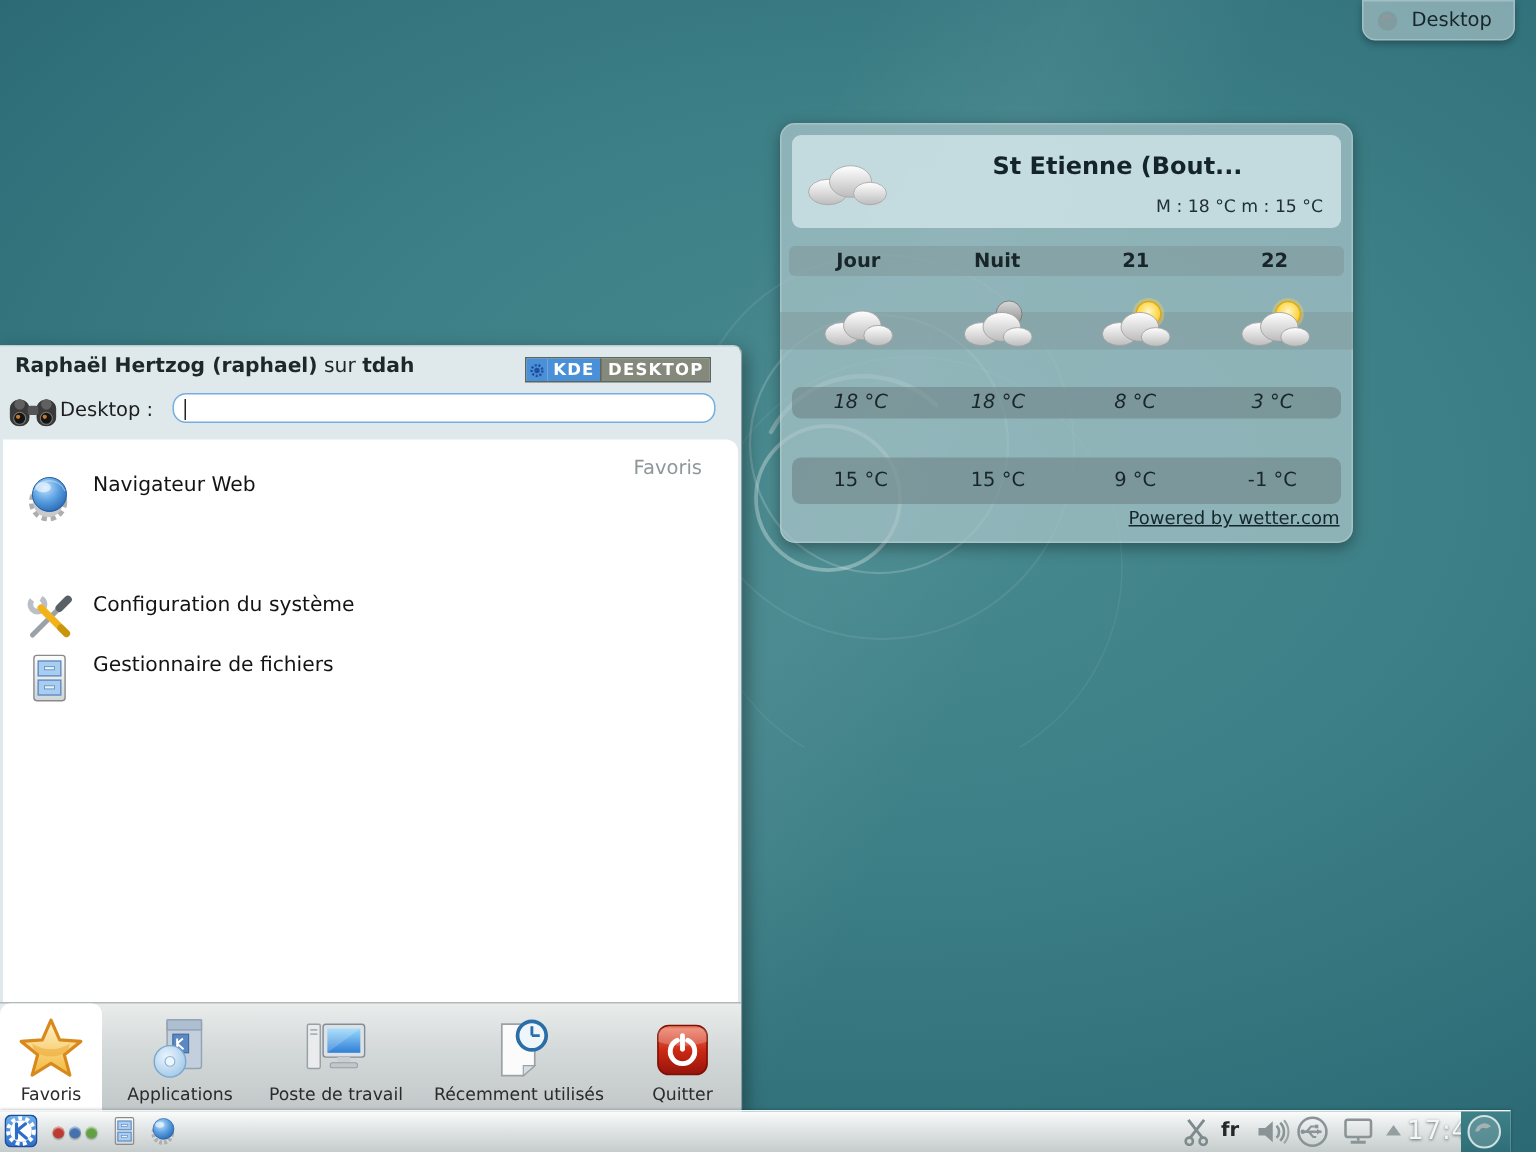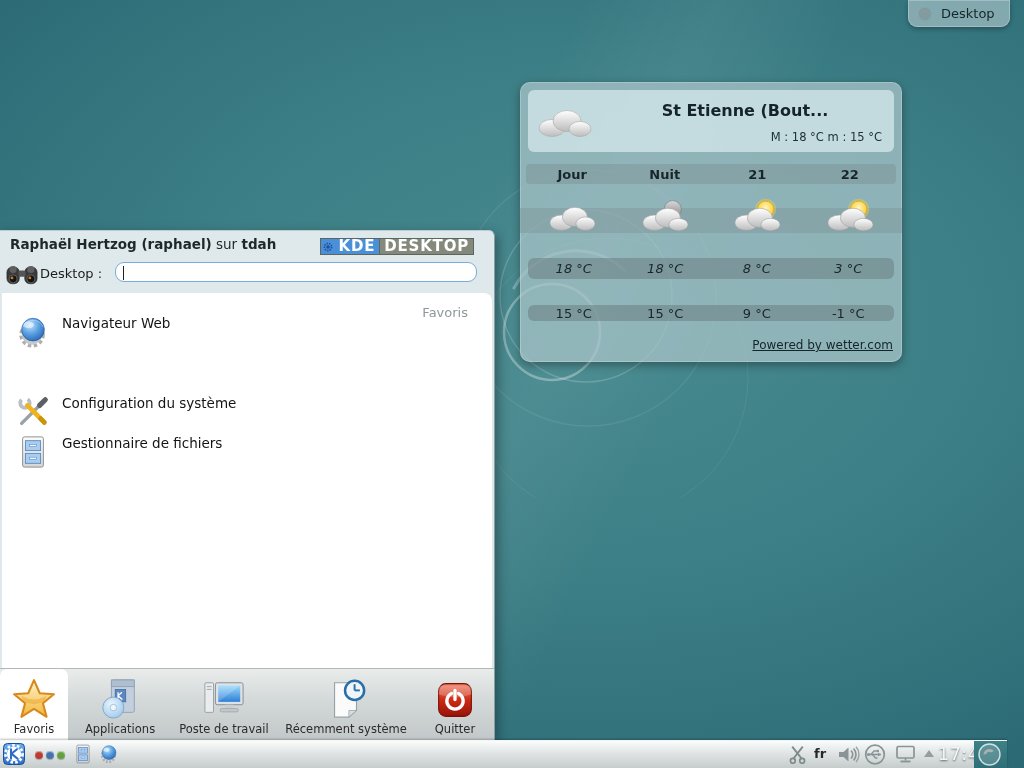--- a/index.html
+++ b/index.html
@@ -30,33 +30,33 @@
   .w-summary{position:absolute;right:12px;bottom:8px;font-size:11.5px;color:#203036;}
   .wrow{position:absolute;display:grid;grid-template-columns:repeat(4,1fr);
       text-align:center;align-items:center;color:#18262a;}
   .w-cols{left:6px;right:6px;top:82px;height:20px;background:rgba(128,151,155,0.55);
       border-radius:4px;font-weight:bold;font-size:13px;}
   .w-iconband{position:absolute;left:0;right:0;top:126px;height:25px;
       background:rgba(128,151,155,0.5);}
   .w-icons{left:6px;right:6px;top:108px;height:52px;justify-items:center;}
   .w-high{left:8px;right:8px;top:176px;height:21px;background:rgba(110,131,135,0.6);
       border-radius:6px;font-size:13px;font-style:italic;}
-  .w-low{left:8px;right:8px;top:223px;height:16px;background:rgba(110,131,135,0.6);
+  .w-low{left:8px;right:8px;top:223px;height:31px;background:rgba(110,131,135,0.6);
       border-radius:6px;font-size:13px;}
   .w-credit{position:absolute;right:9px;bottom:10px;font-size:12px;color:#14262b;
       text-decoration:underline;cursor:pointer;}
   
   .kickoff{position:absolute;left:0;top:230px;width:494px;height:510px;
       background:#dfe9eb;border-right:1px solid #86a0a6;border-top:1px solid #bccdd1;
       border-radius:0 6px 0 0;box-shadow:3px 4px 12px rgba(0,0,0,0.35);}
   .k-header{position:absolute;top:5px;left:10px;height:20px;font-size:13.5px;color:#1d282b;
       white-space:nowrap;}
   .k-header .b{font-weight:bold;}
   .k-badge{position:absolute;top:7px;right:20px;height:15px;display:flex;align-items:stretch;
-      border:1px solid #5b665f;font-size:15px;font-weight:bold;letter-spacing:0.8px;
+      border:1px solid #5b665f;font-size:11px;font-weight:bold;letter-spacing:0.8px;
       line-height:15px;}
   .k-badge .seg-icon{background:#4a90d8;width:14px;display:flex;align-items:center;justify-content:center;}
   .k-badge .seg-kde{background:#4a90d8;color:#fff;padding:0 4px;}
   .k-badge .seg-desktop{background:#84897b;color:#fff;padding:0 4px;border-left:1px solid #5b665f;}
   .k-search{position:absolute;top:26px;left:0;right:0;height:36px;}
   .k-search-label{position:absolute;left:40px;top:9px;font-size:13px;color:#1d1d1d;}
   .k-search-input{position:absolute;left:115px;top:5px;width:348px;height:18px;
       background:#fff;border:1.5px solid #74aede;border-radius:9px;outline:none;
       font-size:13px;padding:0 6px;color:#111;}
   .k-caret{position:absolute;left:123px;top:9px;width:1px;height:14px;background:#222;}
@@ -328,21 +328,21 @@
         <span class="tlbl">Poste de travail</span>
       </div>
       <div class="k-tab" style="left:276px;width:140px">
         <svg width="42" height="42" viewBox="0 0 44 44">
           <path d="M10,5 h23 v29 l-8,7 h-15 z" fill="#fbfbfb" stroke="#9aa2a8" stroke-width="1.2"></path>
           <path d="M33,34 l-8,7 v-7 z" fill="#d8dde0" stroke="#9aa2a8" stroke-width="0.8"></path>
           <circle cx="31" cy="13" r="10" fill="#eef5fb" stroke="#2a6ea8" stroke-width="2.6"></circle>
           <line x1="31" y1="13" x2="31" y2="6.5" stroke="#2a6ea8" stroke-width="2"></line>
           <line x1="31" y1="13" x2="36.5" y2="13" stroke="#2a6ea8" stroke-width="2"></line>
         </svg>
-        <span class="tlbl">Récemment système</span>
+        <span class="tlbl">Récemment utilisés</span>
       </div>
       <div class="k-tab" style="left:416px;width:78px">
         <svg width="40" height="40" viewBox="0 0 44 44">
           <rect x="4" y="4" width="36" height="36" rx="8" fill="url(#powg)" stroke="#7e0f04" stroke-width="1.2"></rect>
           <path d="M8,6 h28 a4,4 0 0 1 4,4 v6 q-18,6 -36,0 v-6 a4,4 0 0 1 4,-4 z" fill="rgba(255,255,255,0.22)"></path>
           <path d="M25.8,14.85 A9,9 0 1 1 18.2,14.85" fill="none" stroke="#fff" stroke-width="3.6" stroke-linecap="round"></path>
           <line x1="22" y1="11.5" x2="22" y2="21.5" stroke="#fff" stroke-width="3.6" stroke-linecap="round"></line>
         </svg>
         <span class="tlbl">Quitter</span>
       </div>

